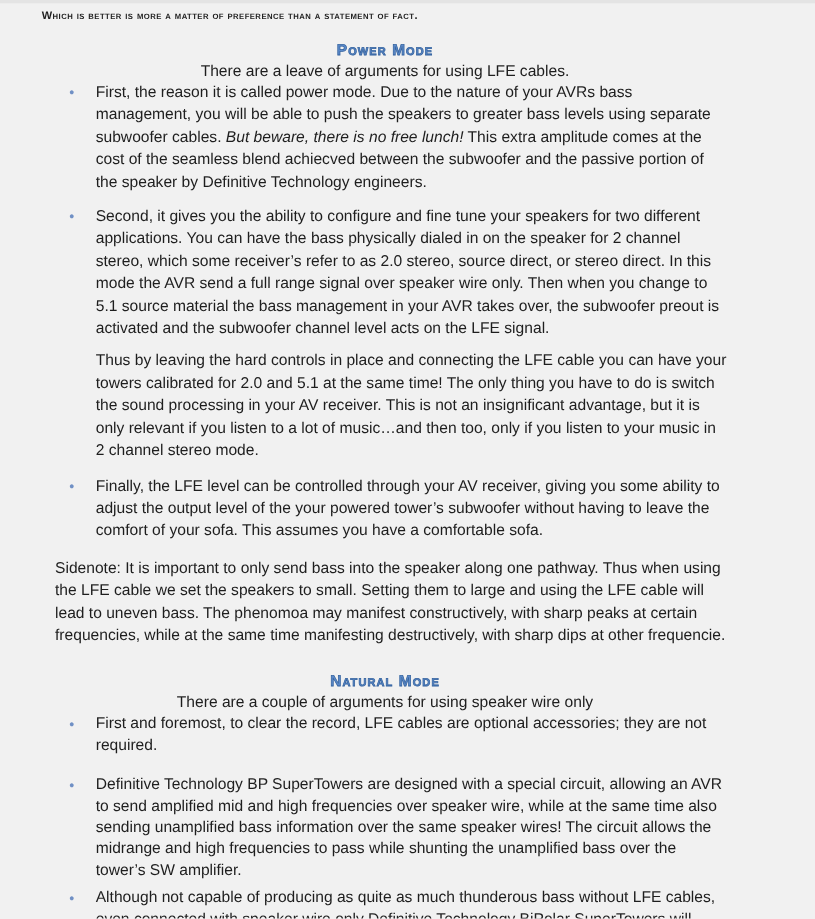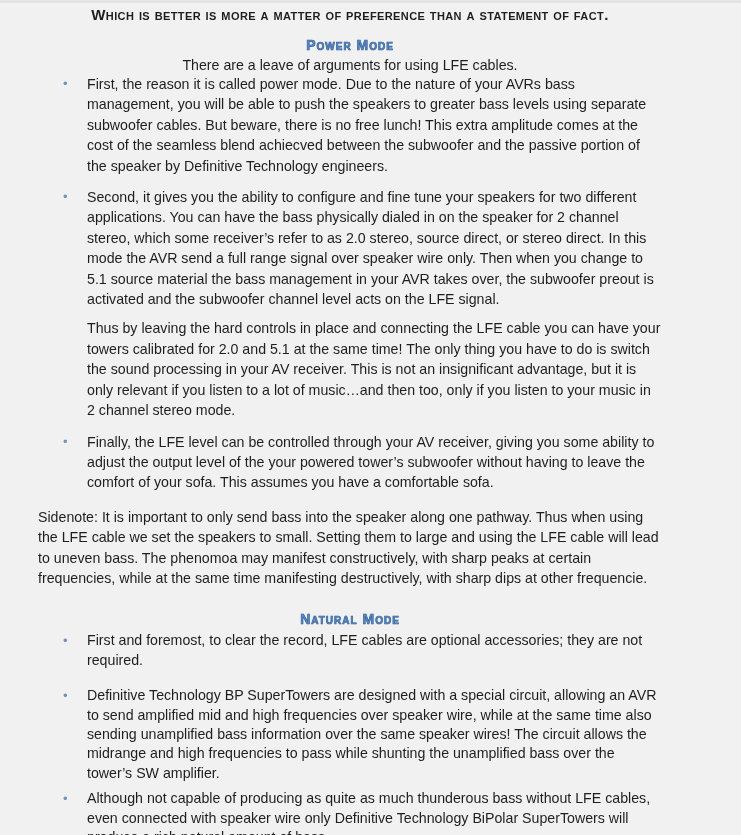--- a/index.html
+++ b/index.html
@@ -18,24 +18,23 @@
     box-sizing:border-box;
     font-family:"Liberation Sans","DejaVu Sans",sans-serif;
     color:var(--text-color);
     font-size:14.2px;
     line-height:20.4px;
   }
   .page{padding:4px 79px 0 38px;}
   p{margin:0;}
 
   .caps-header{
-    text-align:center;
     font-variant:small-caps;
     font-weight:bold;
-    font-size:15px;
+    font-size:10px;
     line-height:15px;
     letter-spacing:0.4px;
   }
   .mode-heading{
     margin:12px 0 0 0;
     text-align:center;
     font-variant:small-caps;
     font-weight:bold;
     font-size:14px;
     line-height:22px;
@@ -63,28 +62,29 @@
     flex:0 0 575px;
     max-width:575px;
   }
   .continuation{
     margin:9px 0 0 49px;
     max-width:575px;
   }
   .sidenote{
     margin-top:14px;
     max-width:624px;
+    margin-left:12px;
   }
   .natural .mode-heading{margin-top:20px;}
   .natural .bullet-row p, .natural .bullet{line-height:19.4px;}
   .natural .bullet-row{margin-top:1px;}
   .natural .bullet-row.gap{margin-top:16px;}
   .natural .bullet-row.gap-sm{margin-top:6px;}
   .seg-b{font-weight:normal;}
-  .seg-i{}
+  .seg-i{font-style:italic;}
 </style>
 </head>
 <body>
 
 <div class="page">
 
   <p class="caps-header">Which is better is more a matter of preference than a statement of fact.</p>
 
   <section>
     <h2 class="mode-heading">Power Mode</h2>
@@ -105,20 +105,21 @@
     <div class="bullet-row gap">
       <span class="bullet">•</span>
       <p class="bullet-text">Finally, the LFE level can be controlled through your AV receiver, giving you some ability to adjust the output level of the your powered tower’s subwoofer without having to leave the comfort of your sofa. This assumes you have a comfortable sofa.</p>
     </div>
   </section>
 
   <p class="sidenote">Sidenote: It is important to only send bass into the speaker along one pathway. Thus when using the LFE cable we set the speakers to small. Setting them to large and using the LFE cable will lead to uneven bass. The phenomoa may manifest constructively, with sharp peaks at certain frequencies, while at the same time manifesting destructively, with sharp dips at other frequencie.</p>
 
   <section class="natural">
     <h2 class="mode-heading">Natural Mode</h2>
+    <p class="intro">There are a couple of arguments for using speaker wire only</p>
 
     <div class="bullet-row">
       <span class="bullet">•</span>
       <p class="bullet-text">First and foremost, to clear the record, LFE cables are optional accessories; they are not required.</p>
     </div>
 
     <div class="bullet-row gap">
       <span class="bullet">•</span>
       <p class="bullet-text"><span>Definitive Technology BP SuperTowers are designed with a special circuit, allowing an AVR to send </span><span class="seg-b">amplified</span><span> mid and high frequencies over speaker wire, while at the same time also sending </span><span class="seg-b">unamplified</span><span> bass information over the same speaker wires! The circuit allows the midrange and high frequencies to pass while shunting the unamplified bass over the tower’s SW amplifier.</span></p>
     </div>

